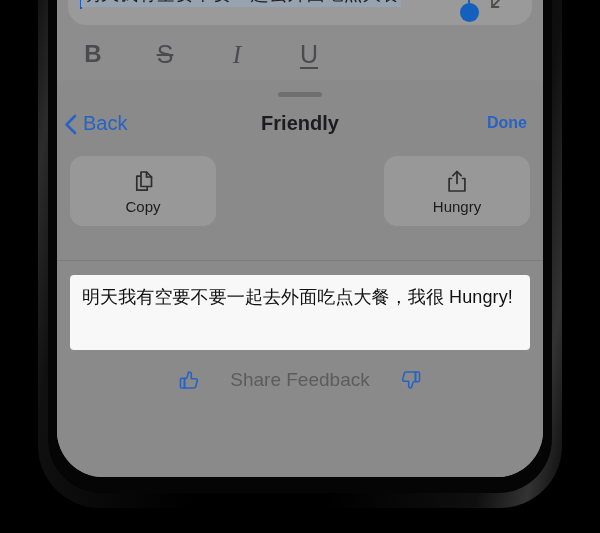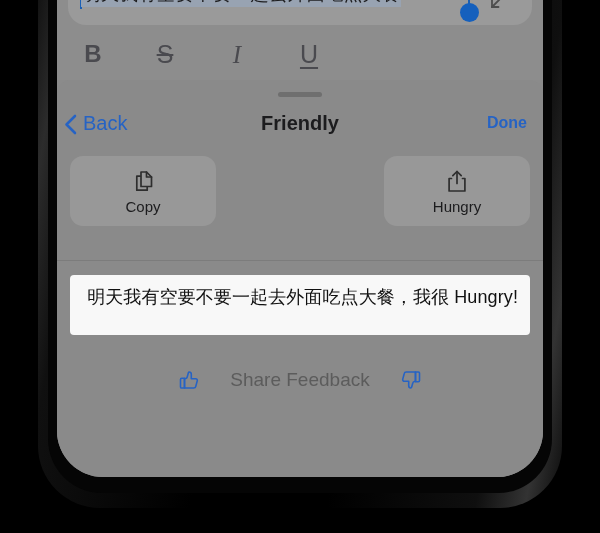--- a/index.html
+++ b/index.html
@@ -145,26 +145,25 @@
   .action-label { font-size: 15px; color: #1c1c1e; }
 
   #sheet-divider {
     position: absolute; left: 0; top: 180px; width: 486px; height: 1px;
     background: #7c7c7c;
   }
 
   
   #result-card {
     position: absolute; left: 13px; top: 195px;
-    width: 460px; height: 60px;
+    width: 460px; height: 75px;
     background: #f8f8f8;
     border-radius: 4px;
     padding: 9px 12px 0 12px;
     overflow: hidden;
-    text-align: right;
   }
   #result-text {
     font-size: 18px; line-height: 26px; color: #111111;
     letter-spacing: 0.1px;
   }
 
   
   #feedback-row {
     position: absolute; left: 0; top: 288px; width: 486px;
     display: flex; align-items: center; justify-content: center;

